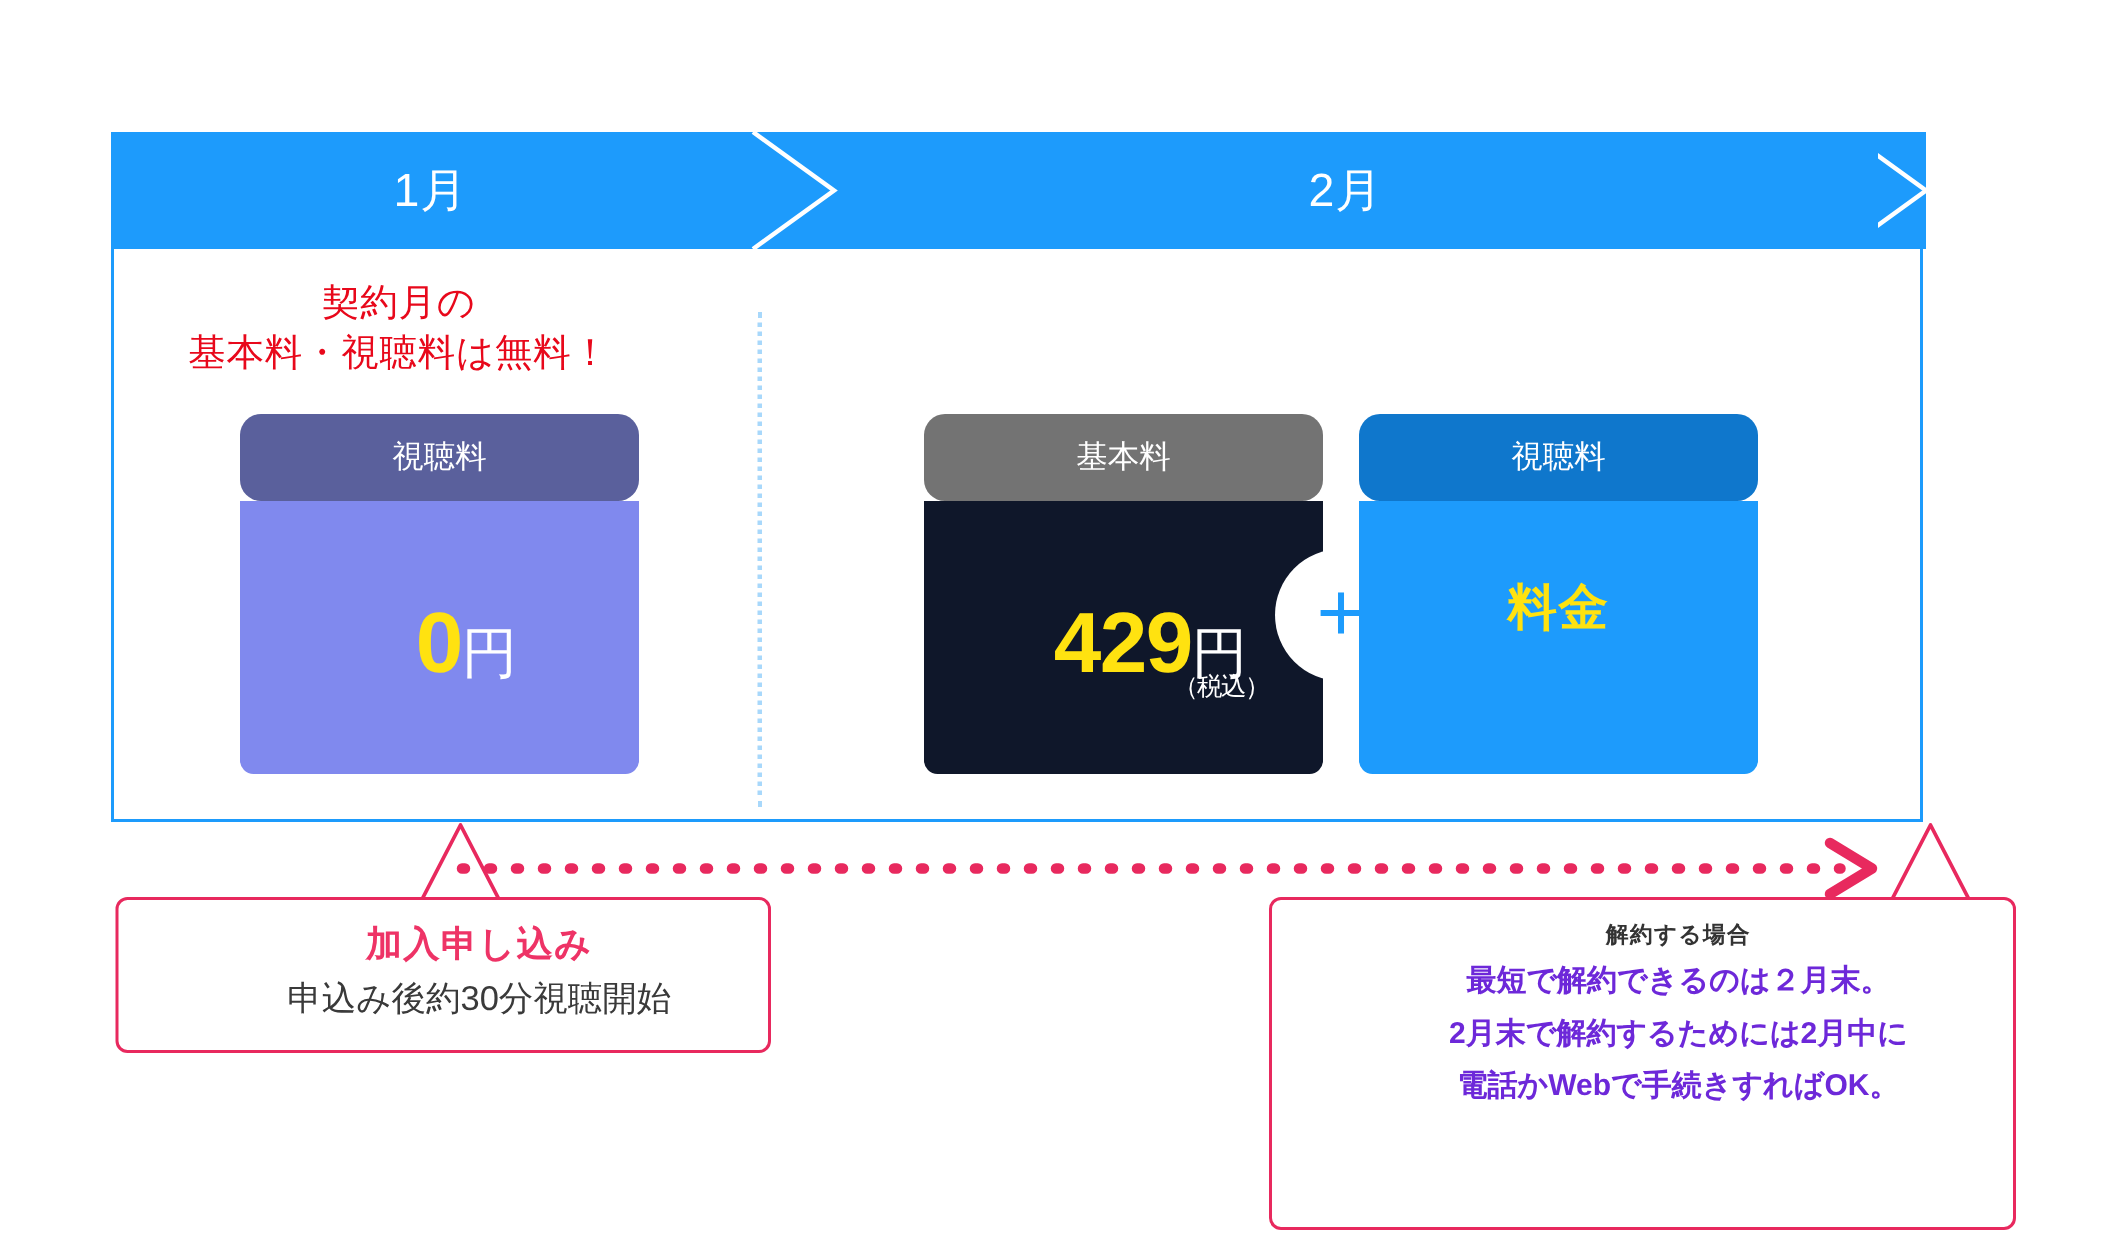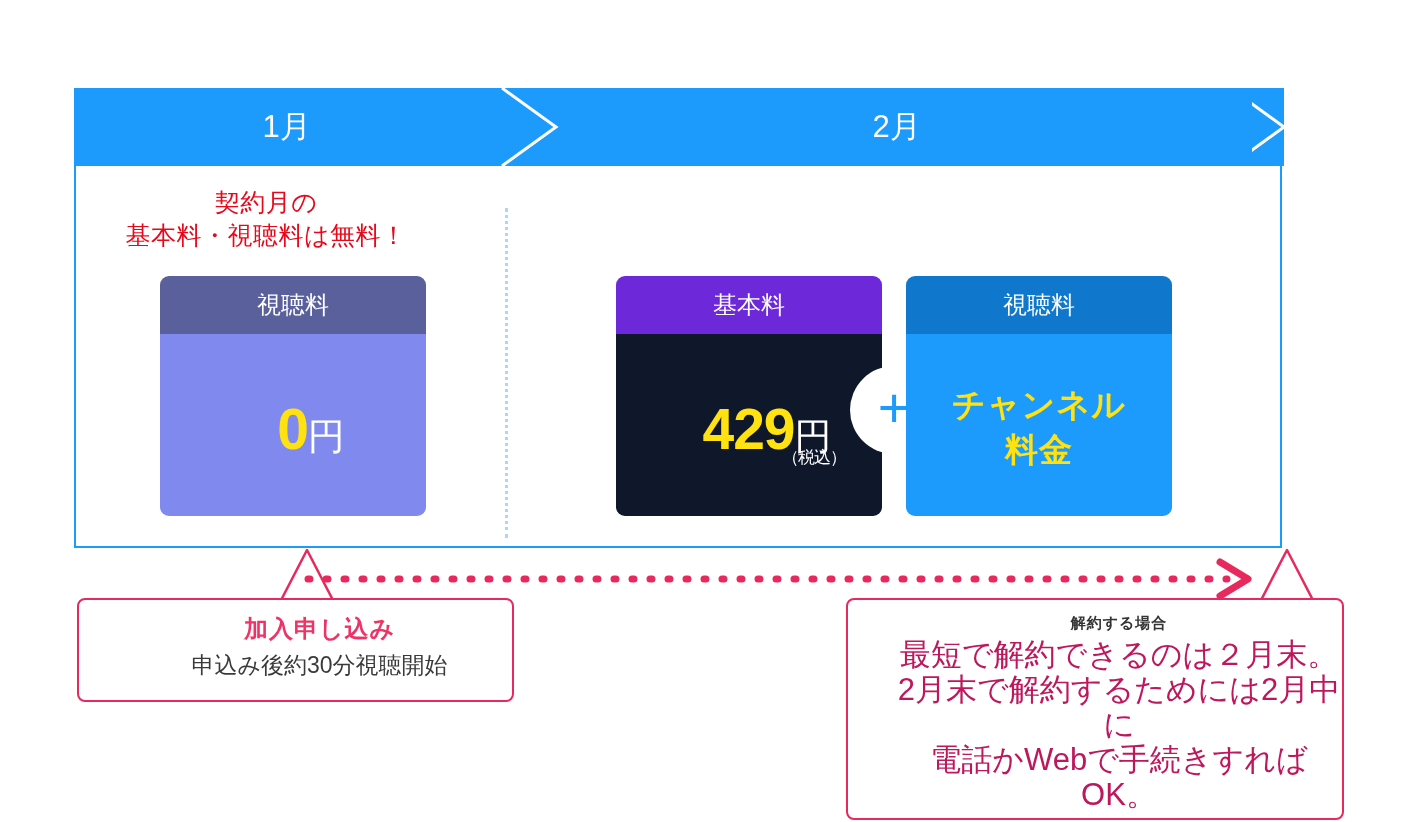--- a/index.html
+++ b/index.html
@@ -48,40 +48,40 @@
     text-align:center;color:#e8081b;font-weight:normal;
     font-size:25px;line-height:33px;letter-spacing:.5px;
   }
 
   
   .card{
     position:absolute;border-radius:9px;overflow:hidden;
   }
   .card-head{
     height:58px;line-height:58px;text-align:center;
-    color:#fff;font-size:24px;font-weight:500;position:relative;
+    color:#fff;font-size:21px;font-weight:500;position:relative;border-radius:14px;
   }
   .card-notch{
     position:absolute;left:50%;top:100%;transform:translateX(-50%);
     width:0;height:0;border-left:17px solid transparent;
     border-right:17px solid transparent;
   }
   .card-body{
     position:relative;text-align:center;
   }
 
   
   #card-jan{left:148px;top:228px;width:266px;height:240px;}
   #card-jan .card-head{background:#5a609c;}
   #card-jan .card-notch{border-top:16px solid #5a609c;}
   #card-jan .card-body{background:#8089ee;height:182px;}
 
   
   #card-base{left:604px;top:228px;width:266px;height:240px;}
-  #card-base .card-head{background:#6d28d9;}
+  #card-base .card-head{background:#737373;}
   #card-base .card-notch{border-top:16px solid #0f77cc;}
   #card-base .card-body{background:#0f172a;height:218px;}
 
   
   #card-channel{left:894px;top:228px;width:266px;height:240px;}
   #card-channel .card-head{background:#0f77cc;}
   #card-channel .card-notch{border-top:16px solid #0f77cc;}
   #card-channel .card-body{background:#1d9bfc;height:182px;}
 
   .price-line{
@@ -137,22 +137,23 @@
   #callout-left .callout-title{
     color:#ee3366;font-size:24px;margin-top:13px;
   }
   #callout-left .callout-body{
     text-align:center;color:#3a3a3a;font-size:23px;margin-top:5px;
   }
   #callout-right .callout-title{
     color:#333333;font-size:15px;margin-top:14px;
   }
   #callout-right .callout-body{
-    text-align:center;color:#be185d;font-size:31px;line-height:35px;
+    text-align:center;color:#6d28d9;font-size:20px;line-height:35px;
     margin-top:4px;
+    font-weight:bold;
   }
   .ptr{position:absolute;pointer-events:none;}
   #ptr-left{left:240px;top:500px;width:110px;height:58px;}
   #ptr-right{left:1238px;top:500px;width:110px;height:58px;}
 </style>
 </head>
 <body>
 
 <div class="stage">
 
@@ -205,21 +206,20 @@
   <div class="plus-circle"></div>
   <div class="plus-glyph">+</div>
 
   <div class="card" id="card-channel">
     <div class="card-head">
       <span>視聴料</span>
       <span class="card-notch"></span>
     </div>
     <div class="card-body">
       <div class="channel-text">
-        <div>チャンネル</div>
         <div>料金</div>
       </div>
     </div>
   </div>
 
   <svg class="dotted-arrow" viewBox="0 0 960 46">
     <line x1="6" y1="23" x2="925" y2="23" stroke="#e8295e" stroke-width="7" stroke-linecap="round" stroke-dasharray="2 16"></line>
     <polyline points="918,6 946,23 918,40" fill="none" stroke="#e8295e" stroke-width="7" stroke-linecap="round" stroke-linejoin="round"></polyline>
   </svg>
 

